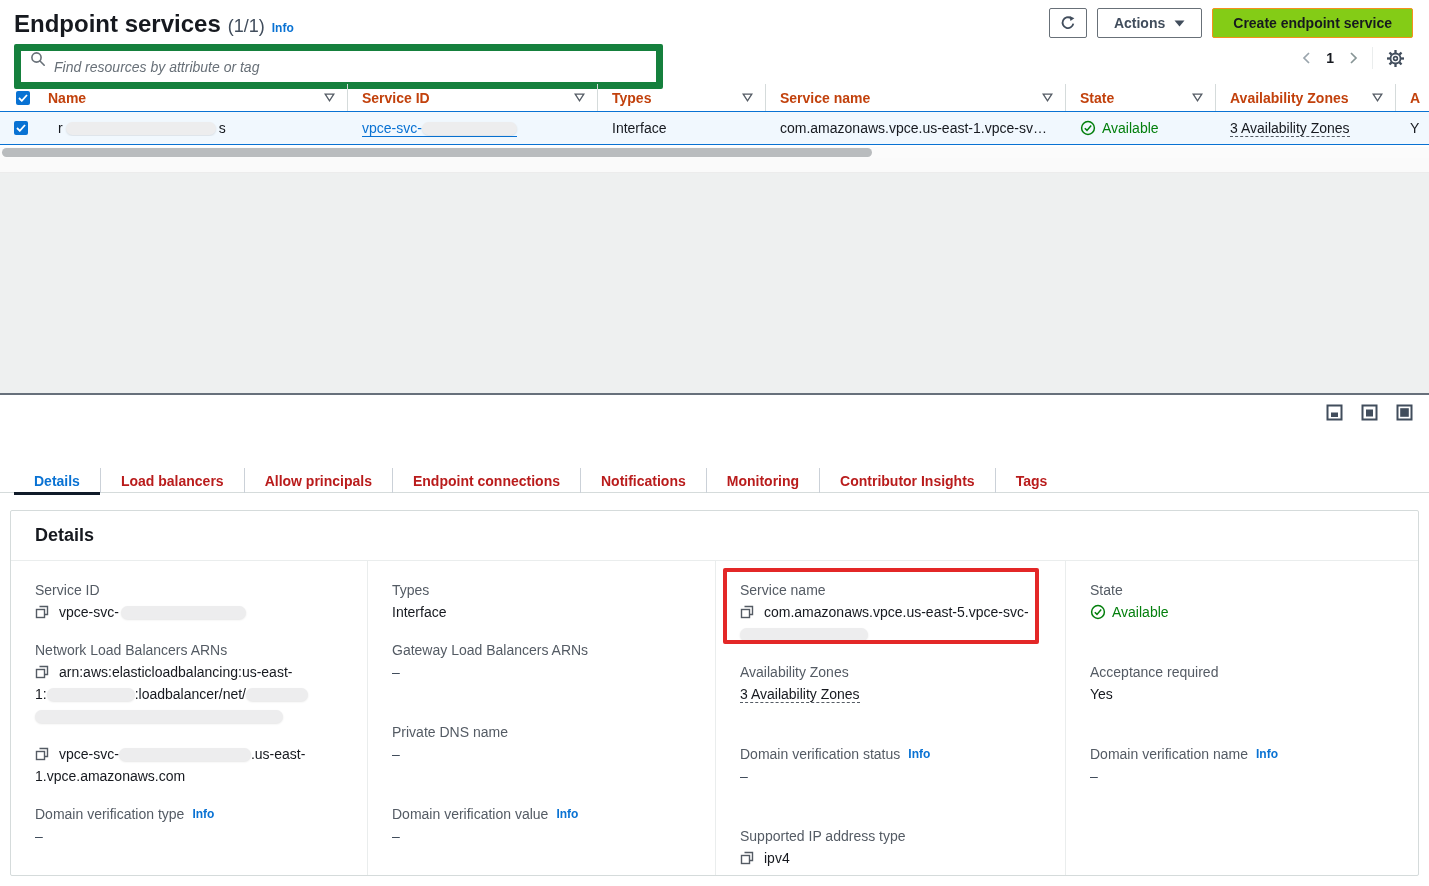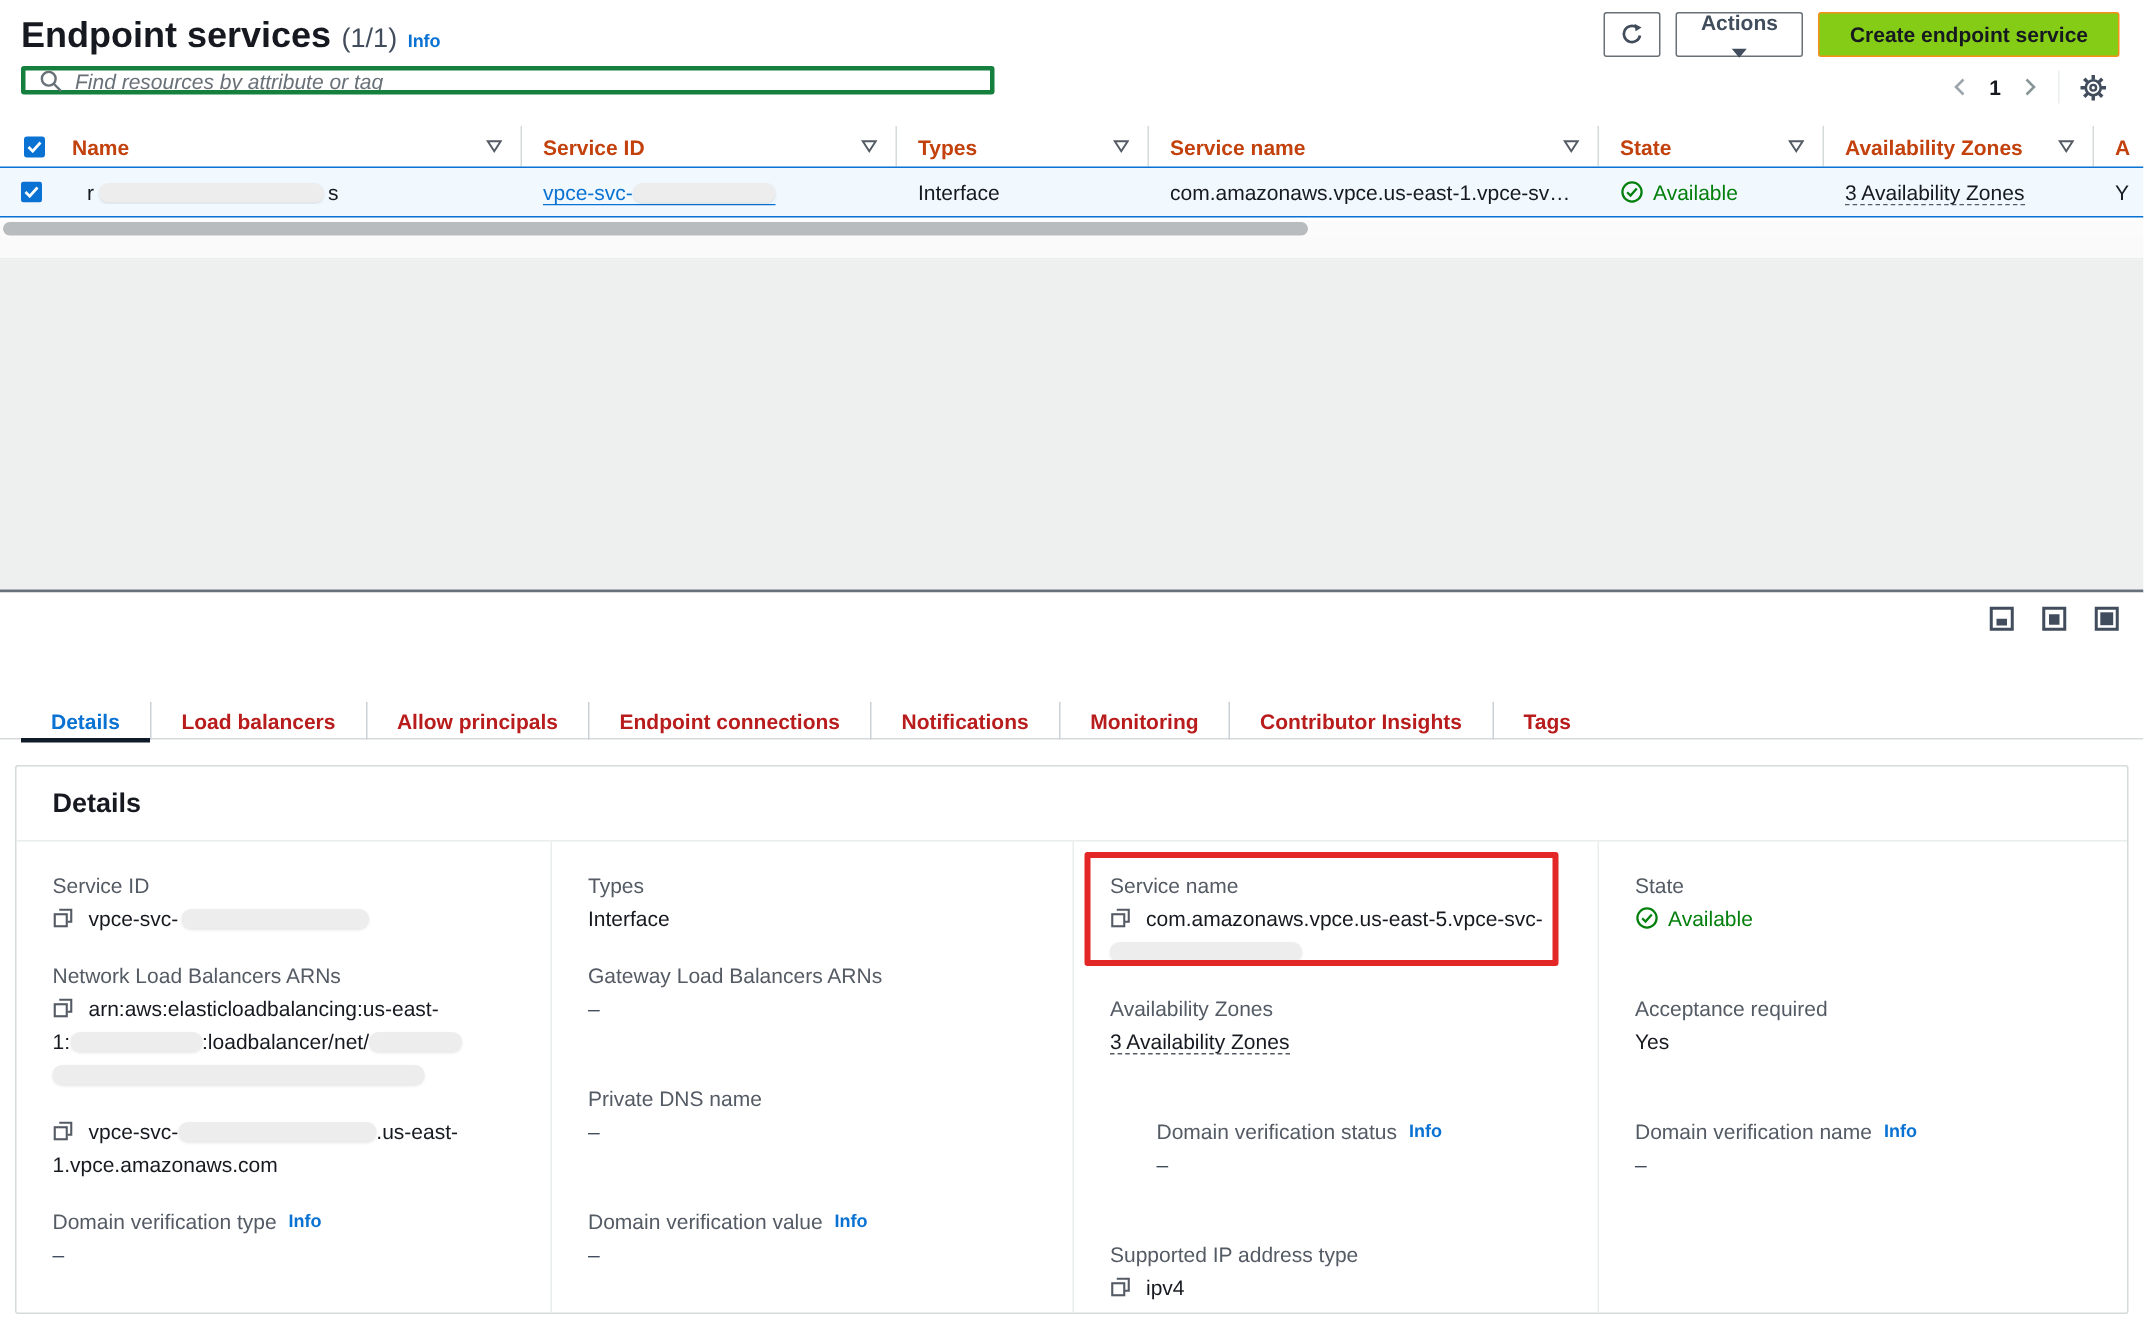--- a/index.html
+++ b/index.html
@@ -16,25 +16,25 @@
 
   .title-row { position:absolute; top:10px; left:14px; display:flex; align-items:baseline; gap:7px; }
   .page-title { font-size:24px; font-weight:700; }
   .page-count { font-size:18px; font-weight:400; color:#414d5c; }
   .info-link { font-size:12px; font-weight:700; color:#0972d3; cursor:pointer; }
 
   .header-buttons { position:absolute; top:8px; right:16px; display:flex; gap:10px; }
   .btn { height:30px; border-radius:2px; display:flex; align-items:center; justify-content:center; cursor:pointer; }
   .btn-secondary { background:#fff; border:1px solid #687078; color:#414d5c; font-weight:700; }
   .btn-refresh { width:38px; }
-  .btn-actions { padding:0 16px; gap:9px;flex-direction:column; }
+  .btn-actions { padding:0 16px; gap:9px; }
   .btn-primary { background:#84cc16; border:1px solid #f5901d; color:#16191f; font-weight:700; padding:0 20px; }
 
-  .search-box { position:absolute; top:44px; left:14px; width:649px; height:19px;
-    border:3px solid #15803d; border-radius:2px; background:#fff; display:flex; align-items:center; }
+  .search-box { position:absolute; top:44px; left:14px; width:649px; height:45px;
+    border:7px solid #15803d; border-radius:2px; background:#fff; display:flex; }
   .search-box svg { margin:0 8px 0 9px; }
   .search-input { border:none; outline:none; flex:1; height:100%; font-size:14px; font-style:italic;
     font-family:"Liberation Sans", sans-serif; color:#545b64; background:transparent; }
   .search-input::placeholder { color:#687078; font-style:italic; }
 
   .pagination { position:absolute; top:46px; right:24px; display:flex; align-items:center; gap:13px; height:24px; }
   .page-num { font-weight:700; }
   .pag-divider { width:1px; height:22px; background:#eaeded; }
 
   
@@ -413,21 +413,21 @@
                   <rect x="1.5" y="4.5" width="8" height="8" fill="#fff" stroke="#545b64" stroke-width="1.4"></rect>
                 </svg>
             </span><span>com.amazonaws.vpce.us-east-5.vpce-svc-</span><br>
             <span class="blur" style="width:128px;"></span>
           </div>
         </div>
         <div class="field" style="margin-bottom:38px;">
           <div class="lbl">Availability Zones</div>
           <div class="val"><span class="dashed-link">3 Availability Zones</span></div>
         </div>
-        <div class="field" style="margin-bottom:38px;margin-left:31px;">
+        <div class="field" style="margin-bottom:38px;">
           <div class="lbl">
             <span>Domain verification status</span>
             <span class="info-link">Info</span>
           </div>
           <div class="val"><span class="dash">–</span></div>
         </div>
         <div class="field">
           <div class="lbl">Supported IP address type</div>
           <div class="val">
             <span class="copy-ic">

